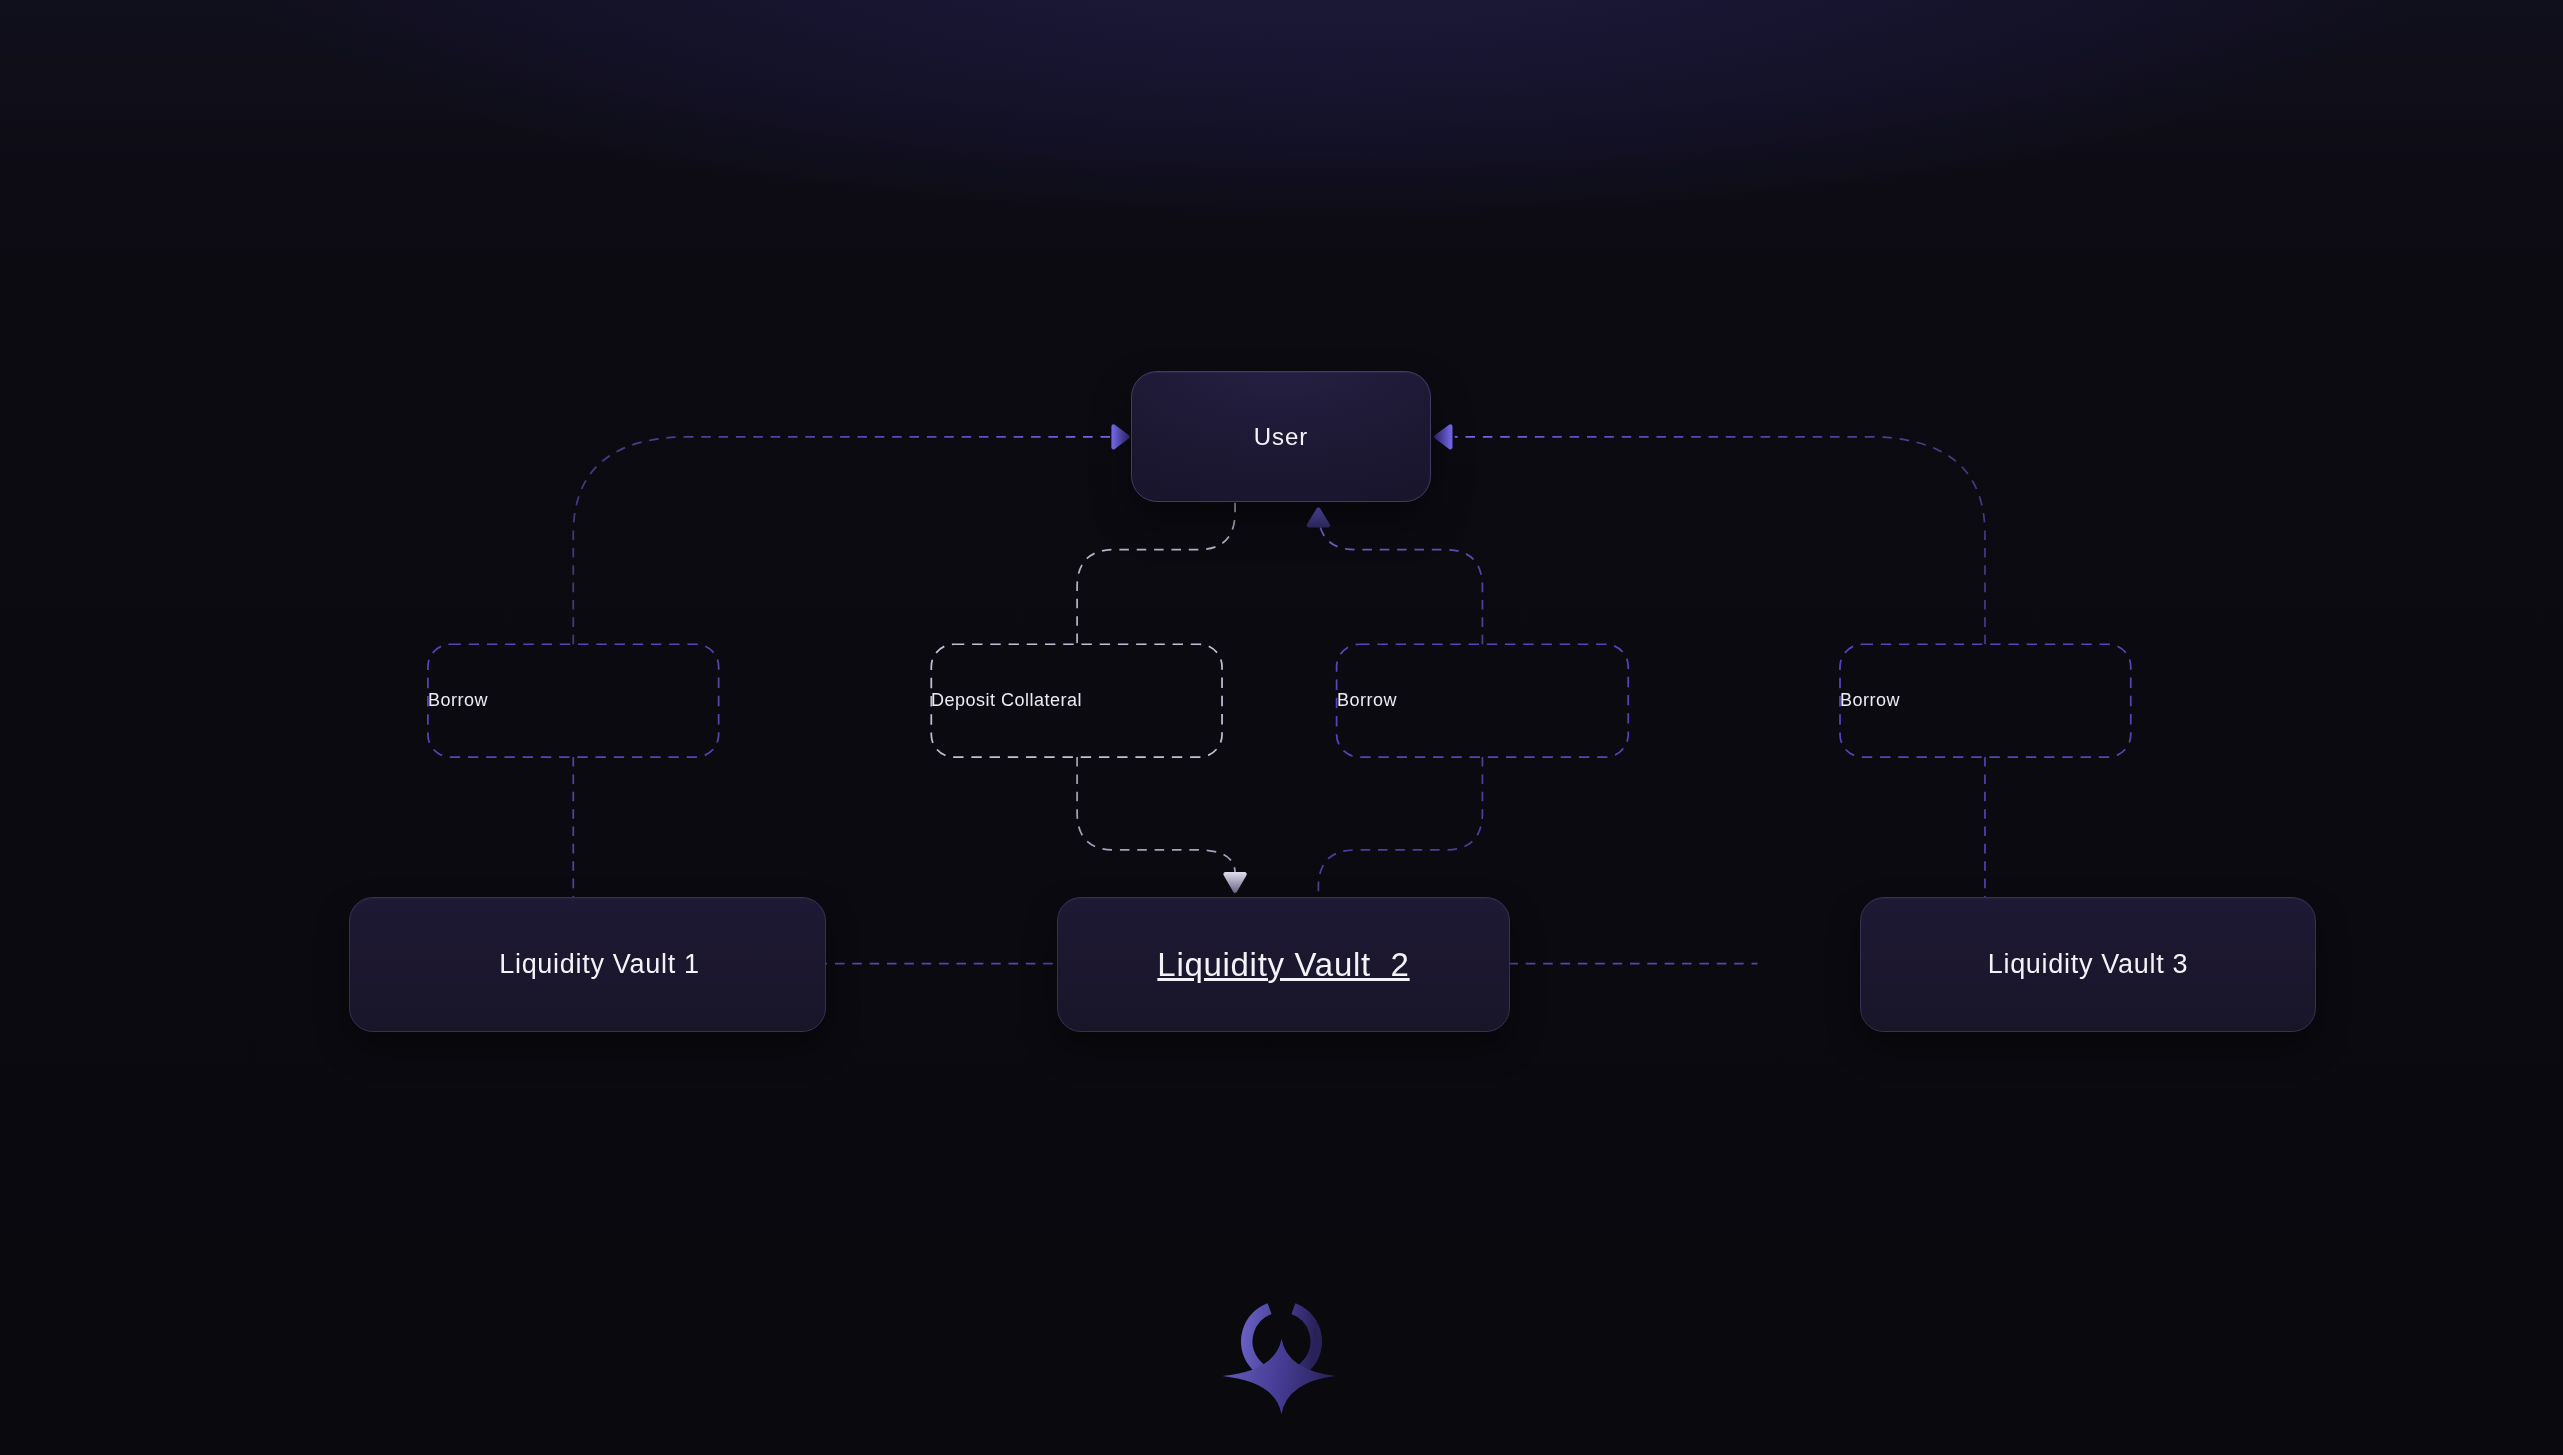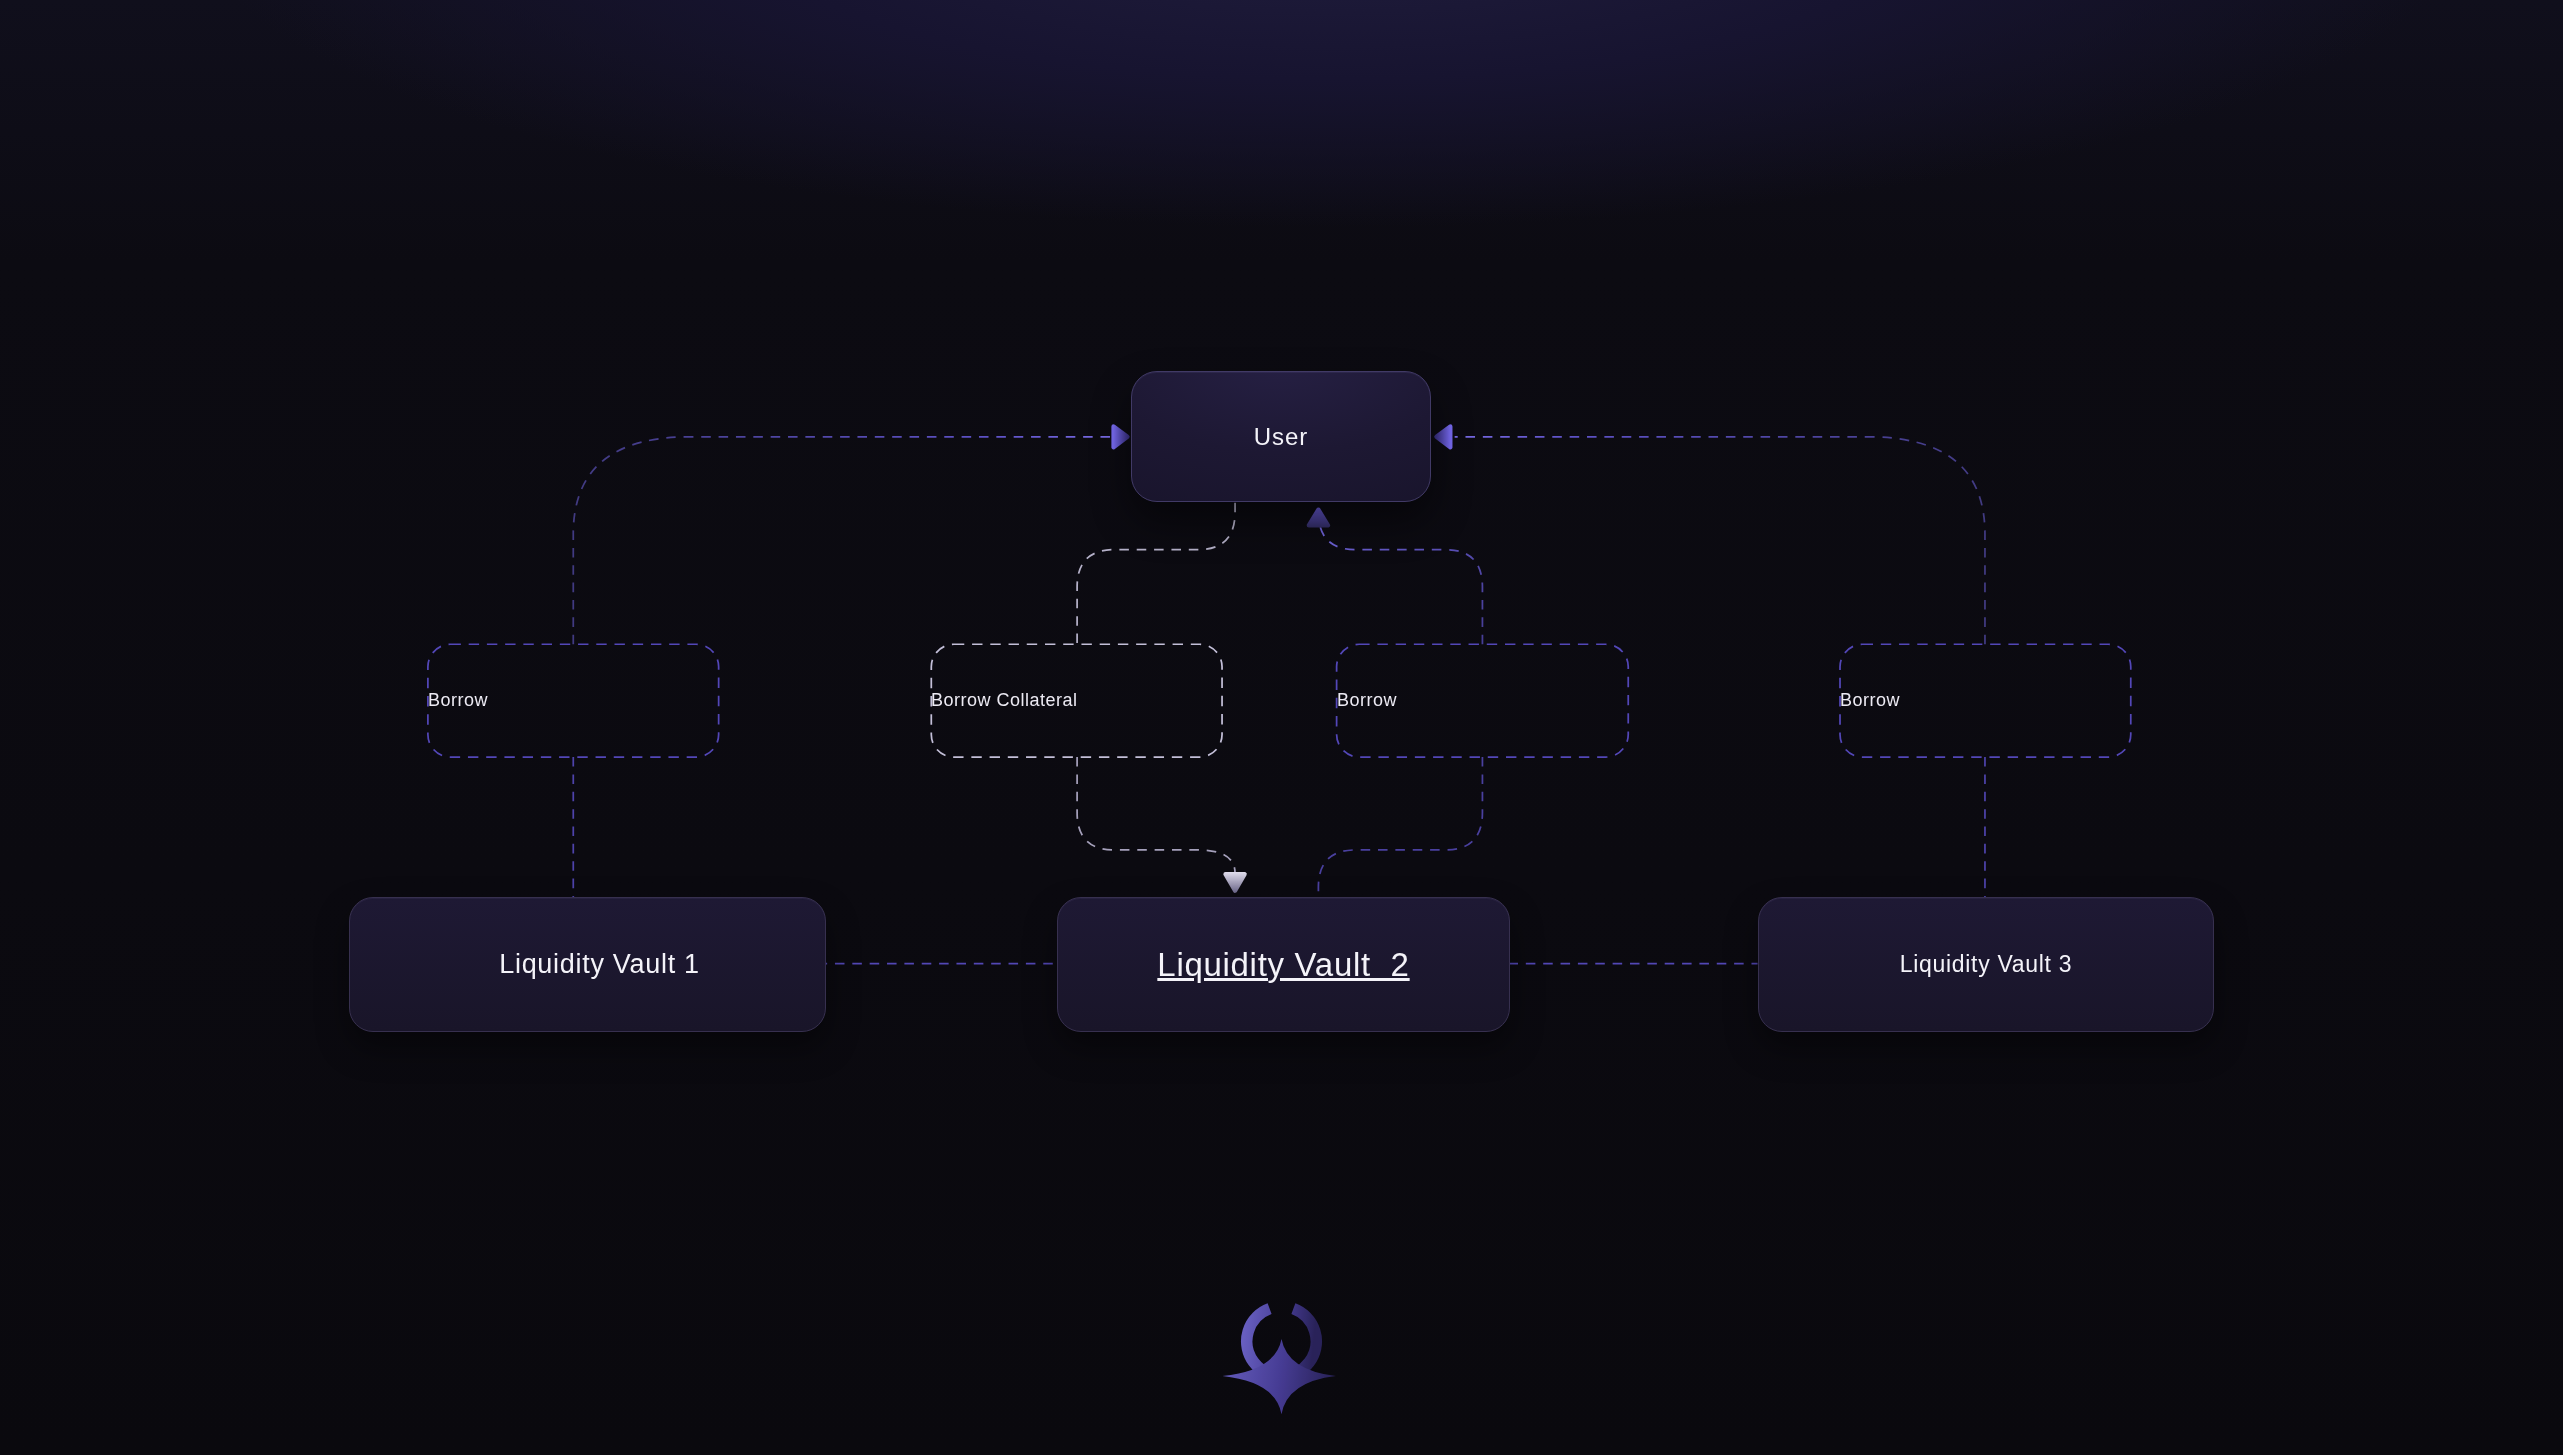--- a/index.html
+++ b/index.html
@@ -37,21 +37,21 @@
   }
   .node.vault {
     background: linear-gradient(180deg, #1e1934 0%, #191529 100%);
     border: 1.3px solid #37304f;
     border-radius: 24px;
     box-shadow: 0 15.6px 33px rgba(0,0,0,0.40), inset 0 0.9px 0 rgba(140,128,200,0.08);
   }
   .node.user-node  { left: 1131px; top: 371px;  width: 298px; height: 129px; font-size: 24px; letter-spacing: 1px; }
   .node.vault-1    { left: 349px;  top: 897px; width: 451px; height: 133px; font-size: 27px; letter-spacing: 0.7px; padding-left: 24px; }
   .node.vault-2    { left: 1057px; top: 897px; width: 451px; height: 133px; font-size: 33px; letter-spacing: 0.7px; text-decoration: underline; }
-  .node.vault-3    { left: 1758px; top: 897px; width: 454px; height: 133px; font-size: 23px; letter-spacing: 0.7px; }
+  .node.vault-3    { left: 1860px; top: 897px; width: 454px; height: 133px; font-size: 27px; letter-spacing: 0.7px; }
   
   .edge-label {
     position: absolute;
     display: flex;
     align-items: center;
     justify-content: flex-start;
     top: 644px;
     height: 113px;
     color: #eceaf3;
     font-size: 18px;
@@ -147,21 +147,21 @@
   </svg>
 
   <div class="node solid user-node">
     <span class="node-label">User</span>
   </div>
 
   <div class="edge-label lbl-borrow-left">
     <span class="node-label">Borrow</span>
   </div>
   <div class="edge-label lbl-deposit">
-    <span class="node-label">Borrow Collateral</span>
+    <span class="node-label">Deposit Collateral</span>
   </div>
   <div class="edge-label lbl-borrow-mid">
     <span class="node-label">Borrow</span>
   </div>
   <div class="edge-label lbl-borrow-right">
     <span class="node-label">Borrow</span>
   </div>
 
   <div class="node vault vault-1">
     <span class="node-label">Liquidity Vault 1</span>

